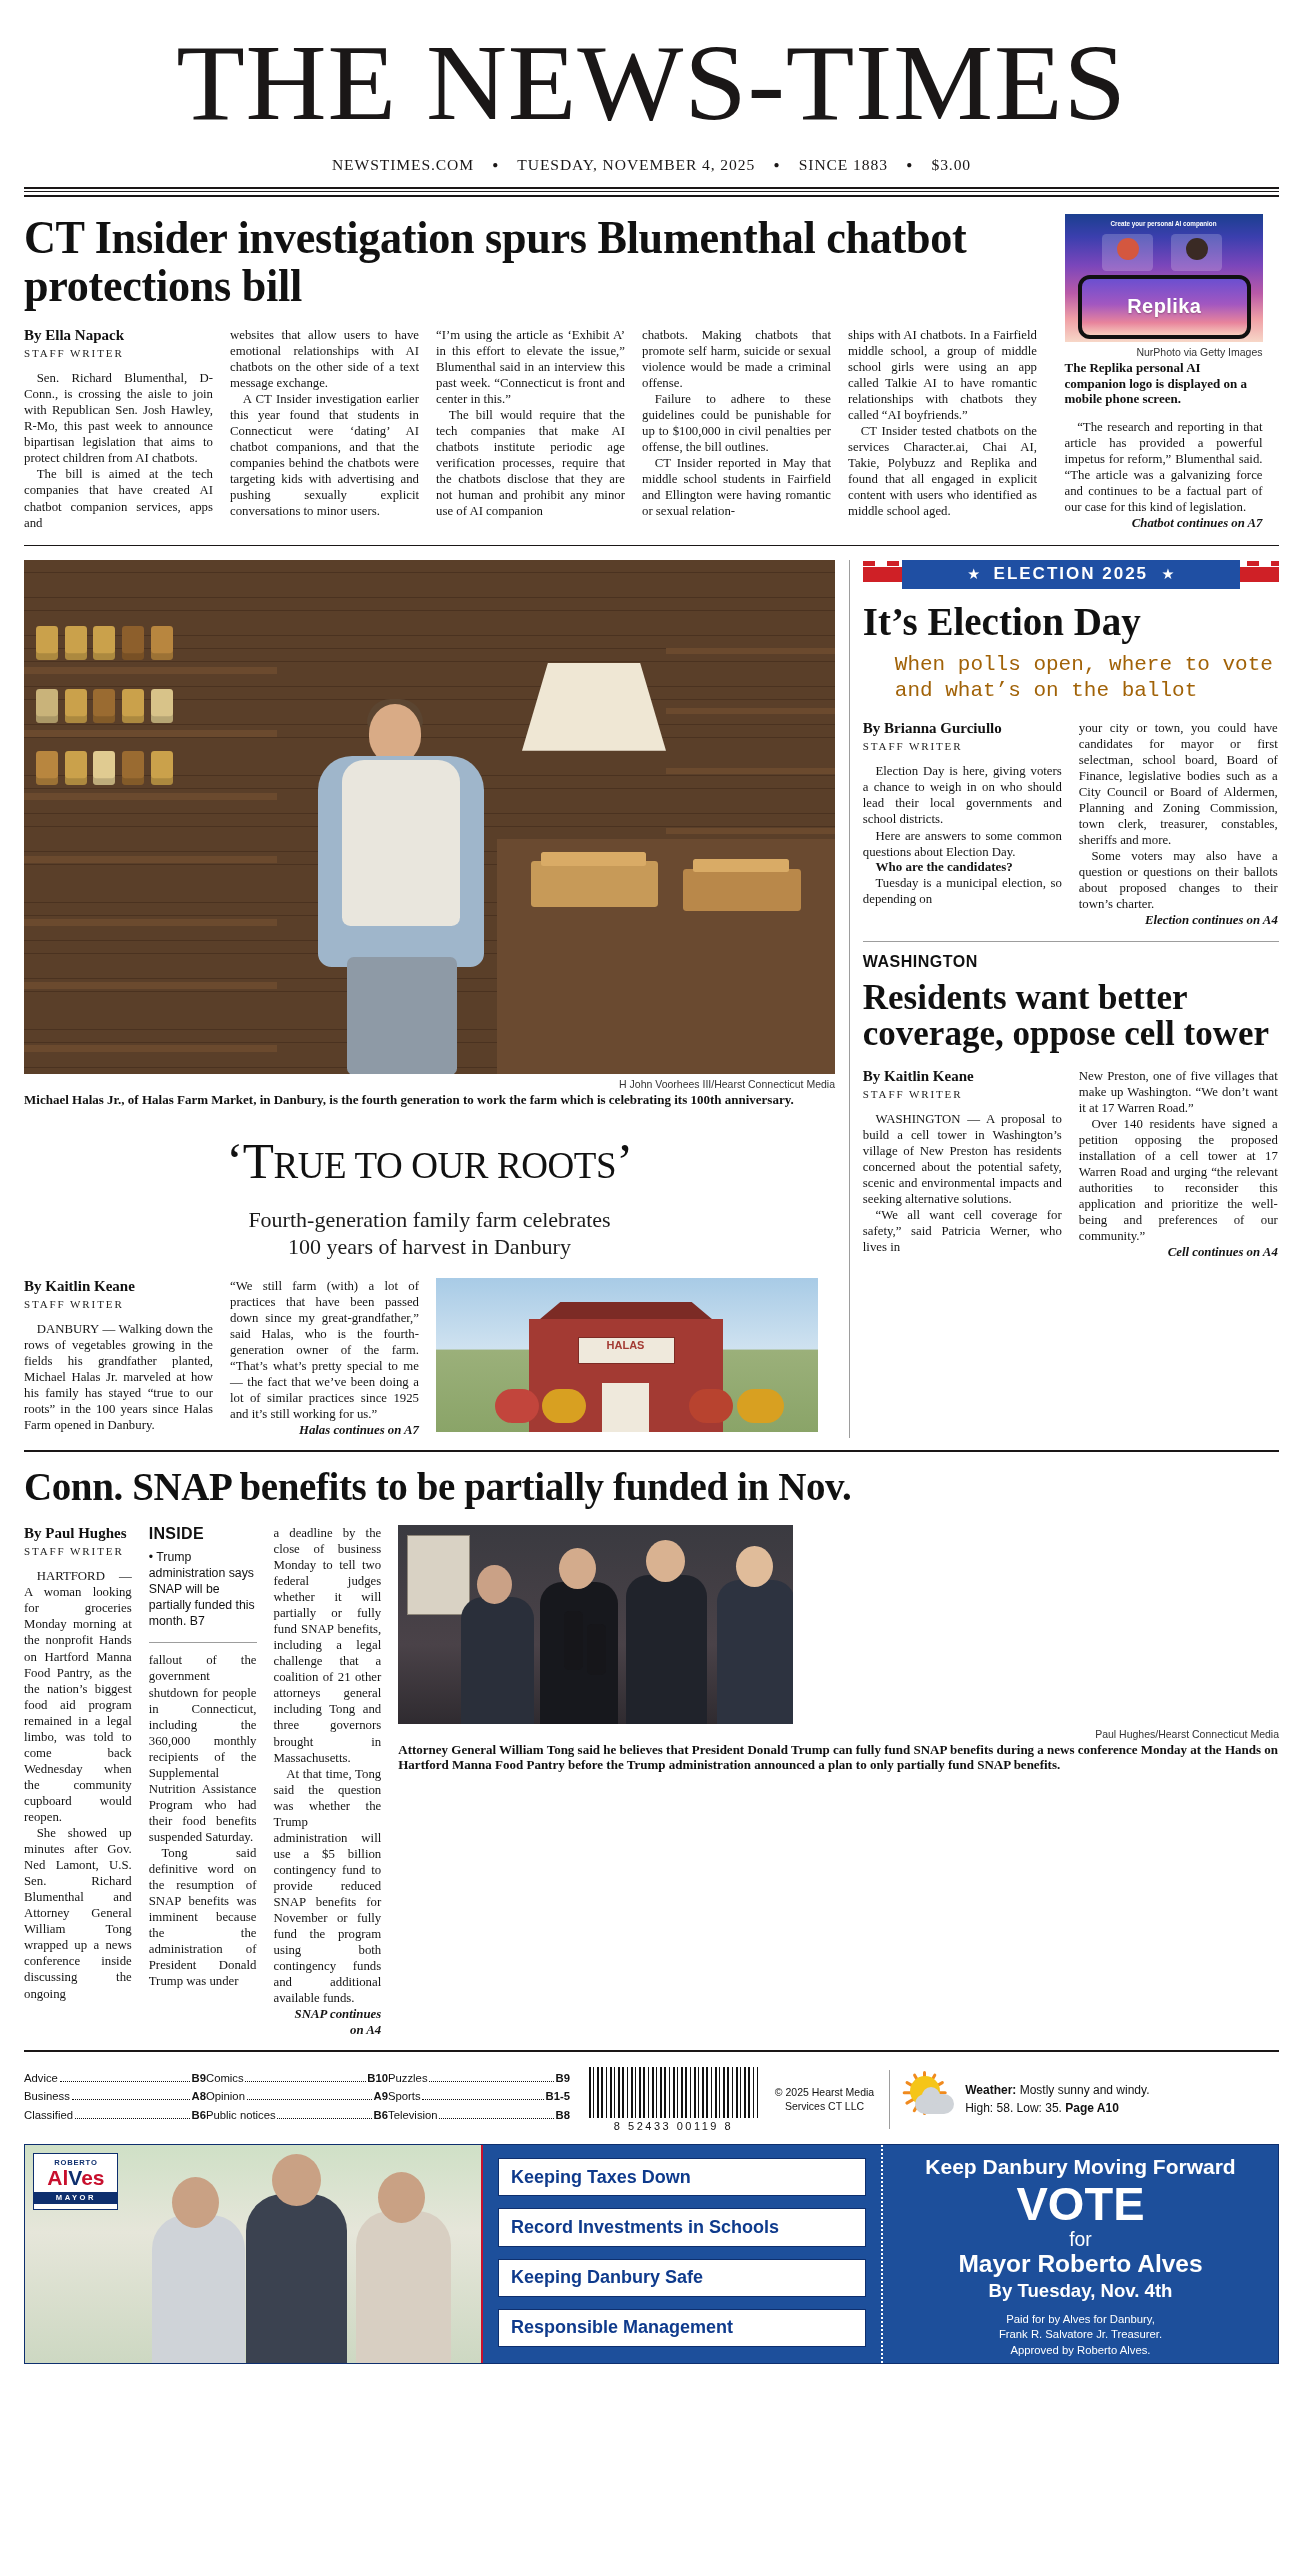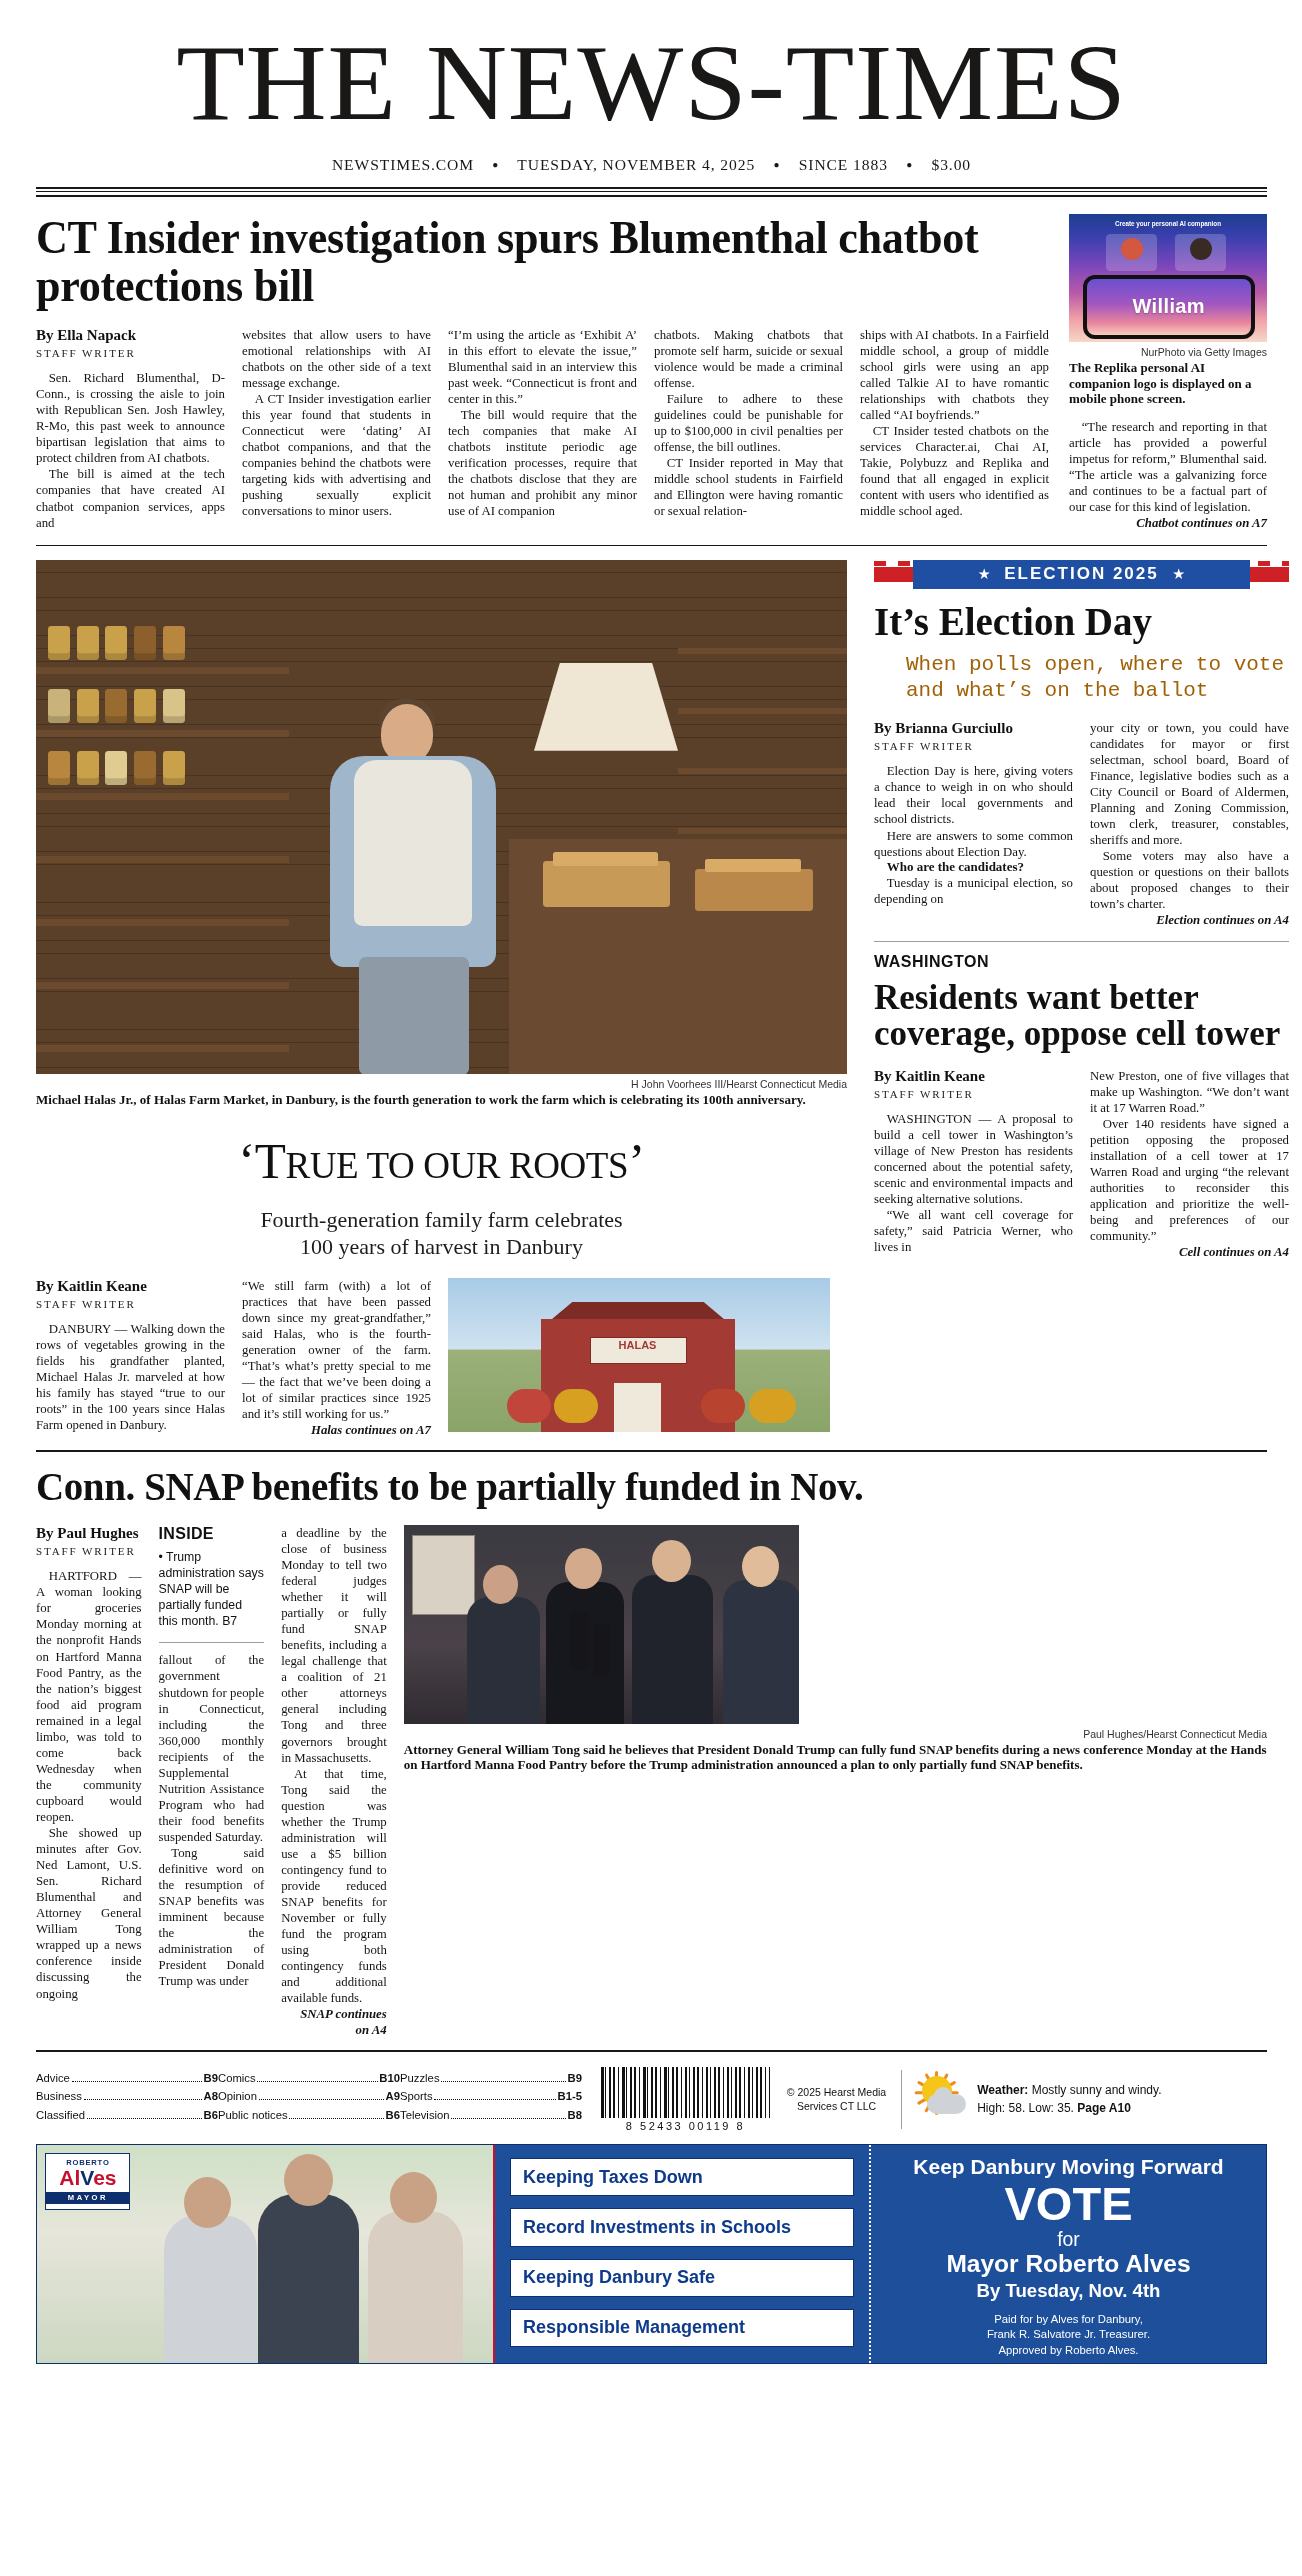--- a/index.html
+++ b/index.html
@@ -1,18 +1,18 @@
 <!DOCTYPE html>
 <html style="font-size:13.5px"><head>
 <meta charset="utf-8">
 <style>
   html,body{margin:0;padding:0;background:#8a8a8a;}
   body{font-family:"Liberation Serif",serif;}
   .page{width:1303px;height:2576px;background:#fff;margin:0 auto;position:relative;overflow:hidden;}
-  .inner{padding:0 36px;box-sizing:border-box;}
+  .inner{padding:0 24px;box-sizing:border-box;}
 
   
   .masthead{text-align:center;padding-top:29px;}
   .masthead .title{
     font-family:"Liberation Serif",serif;
     font-size:108px;line-height:1.0;font-weight:400;letter-spacing:0.8px;
     color:#1a1717;white-space:nowrap;transform:scaleX(1.04);
   }
   .dateline{
     margin-top:18.6px;font-size:15.6px;letter-spacing:0.9px;color:#1a1717;
@@ -269,21 +269,21 @@
     </div>
 
     <div class="s1-right">
       <div class="phonephoto">
         <div class="topline">Create your personal AI companion</div>
         <div class="card l"></div>
         <div class="card r"></div>
         <div class="face l"></div>
         <div class="face r"></div>
         <div class="device">
-          <div class="brand">William</div>
+          <div class="brand">Replika</div>
         </div>
       </div>
       <div class="credit" style="margin-top:4.2px">NurPhoto via Getty Images</div>
       <div class="cutline">The Replika personal AI companion logo is displayed on a mobile phone screen.</div>
       <div class="bodytxt" style="margin-top:12px">
         <p>“The research and reporting in that article has provided a powerful impetus for reform,” Blumenthal said. “The article was a galvanizing force and continues to be a factual part of our case for this kind of legislation.</p>
         <p class="jump">Chatbot continues on A7</p>
       </div>
     </div>
   </div>

